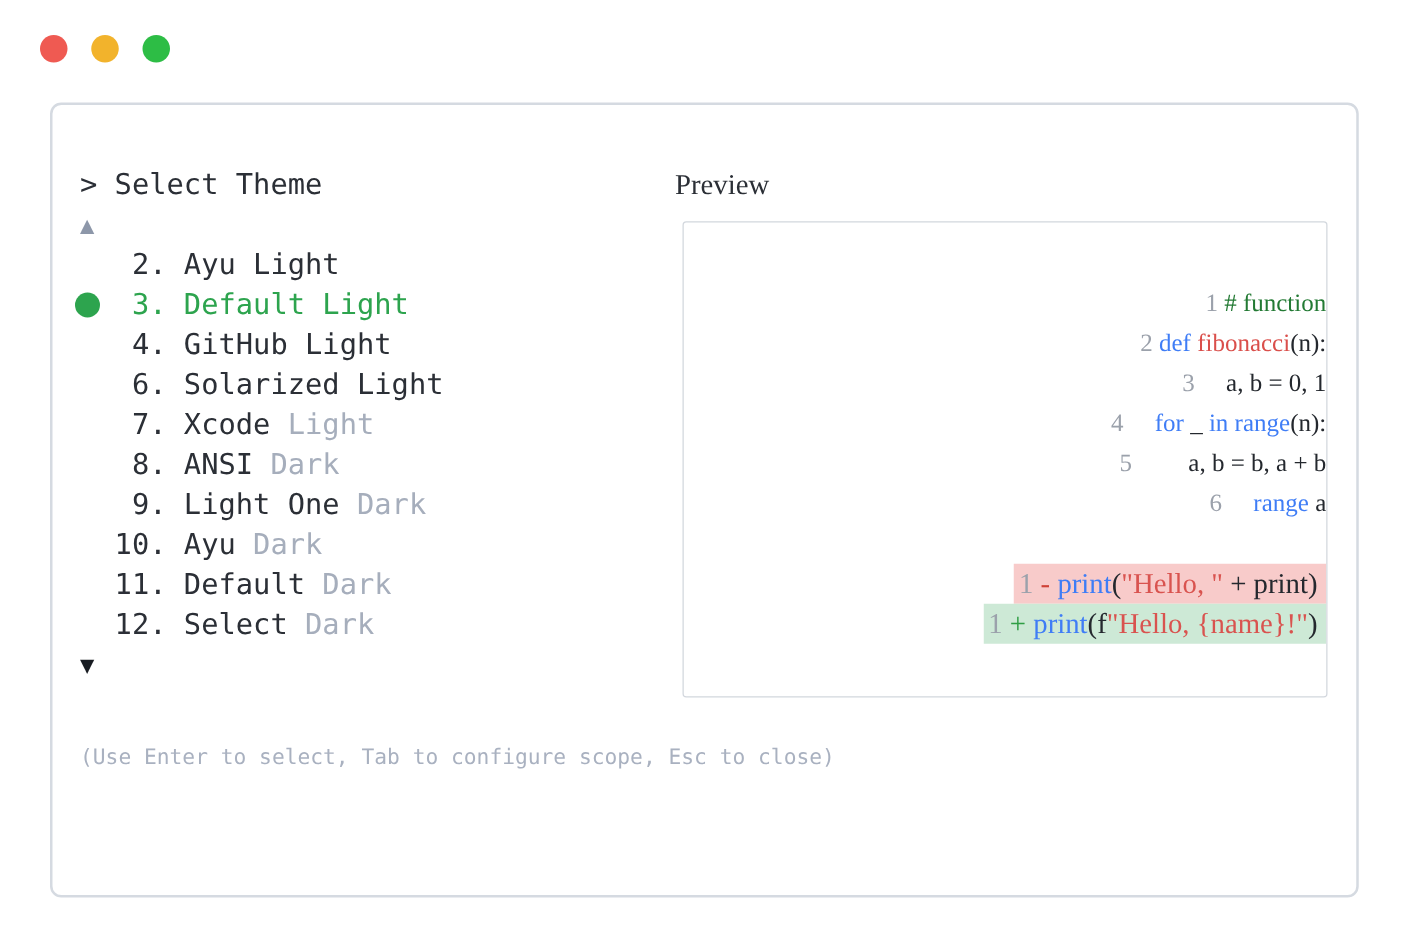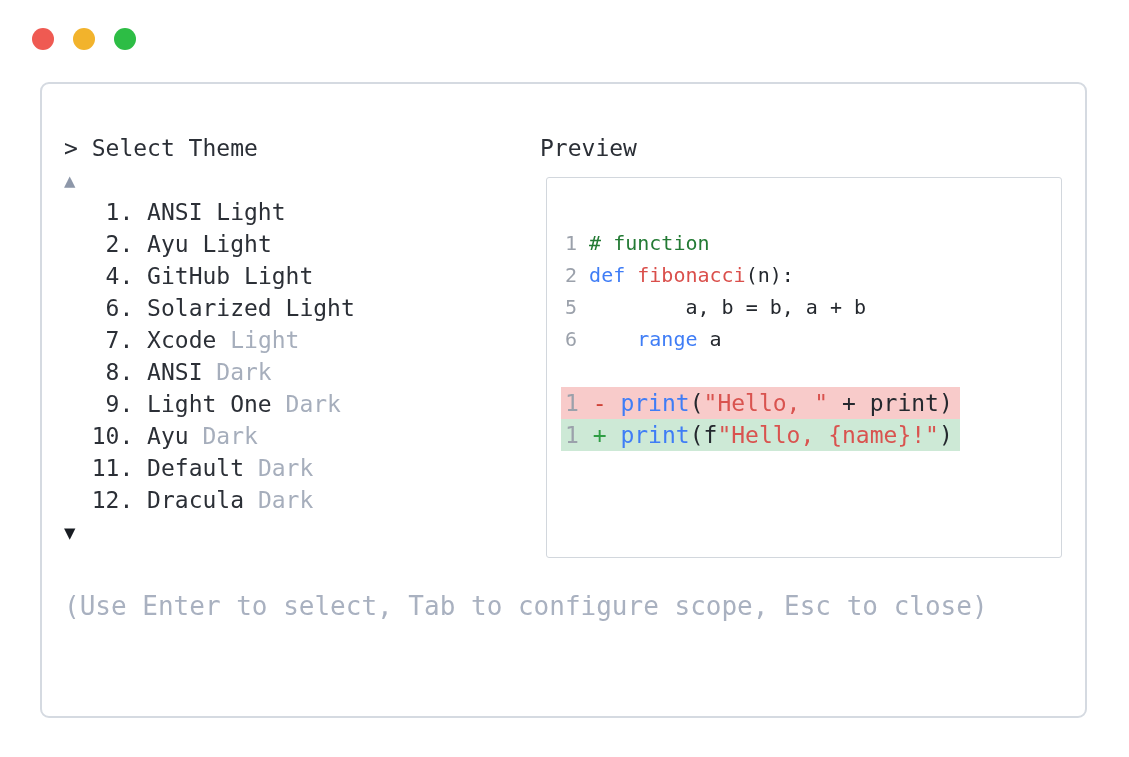--- a/index.html
+++ b/index.html
@@ -10,88 +10,90 @@
   .traffic{position:absolute;left:32px;top:28px;display:flex;gap:19px;}
   .light{width:22px;height:22px;border-radius:50%;}
 
   
   .panel{position:absolute;left:40px;top:82px;width:1047px;height:636px;
          box-sizing:border-box;border:2px solid var(--border);border-radius:9px;
          background:#fff;padding:48px 6px 0 22px;}
 
   .cols{display:flex;}
   .col-left{width:476px;flex:none;}
-  .col-right{flex:1;}
+  .col-right{flex:1;font-family:Liberation Serif, serif;}
 
   .row{height:32px;line-height:32px;font-size:23px;color:var(--text);
        white-space:pre;position:relative;}
   .arrow-up{color:var(--scroll_up_arrow);font-size:19px;}
   .arrow-down{color:var(--scroll_down_arrow);font-size:19px;}
 
   .item .v-muted{color:var(--muted);}
   .item.selected span{color:var(--accent_green);}
   .dot{position:absolute;left:-4px;top:6px;width:20px;height:20px;
        border-radius:50%;background:var(--accent_green);}
 
   .preview-label{height:32px;line-height:32px;font-size:23px;color:var(--text);}
   .preview-box{margin-top:13px;margin-left:6px;width:516px;height:381px;
                box-sizing:border-box;border:1.5px solid var(--preview_border);
-               border-radius:3px;background:#fff;padding:49px 0 0 18px;overflow:hidden;}
+               border-radius:3px;background:#fff;padding:49px 0 0 18px;overflow:hidden;text-align:right;}
 
   .cl{height:32px;line-height:32px;font-size:20px;white-space:pre;color:var(--code_text);}
   .cl .ln{color:var(--line_number);}
   .tk-pln{color:var(--code_text);}
   .tk-kw{color:var(--keyword_blue);}
   .tk-fn{color:var(--function_red);}
   .tk-str{color:var(--string_red);}
   .tk-com{color:var(--comment_green);}
   .cl.del,.cl.add{font-size:23px;}
   .hl{display:inline-block;height:32px;padding:0 7px 0 4px;margin-left:-4px;}
   .del .hl{background:var(--diff_del_bg);}
   .add .hl{background:var(--diff_add_bg);}
   .del .tk-sign{color:var(--diff_del_sign);}
   .add .tk-sign{color:var(--diff_add_sign);}
 
-  .hint{margin-top:32px;height:32px;line-height:32px;font-size:26px;
+  .hint{margin-top:32px;height:32px;line-height:32px;font-size:17px;
         color:var(--hint);white-space:pre;}
 </style>
 </head>
 <body>
 
 <div class="traffic">
     <div class="light" style="background: rgb(239, 90, 82);"></div>
     <div class="light" style="background: rgb(242, 179, 44);"></div>
     <div class="light" style="background: rgb(45, 189, 69);"></div>
   </div>
 
 <div class="panel">
   <div class="cols">
     <div class="col-left">
       <div class="row">&gt; Select Theme</div>
       <div class="row arrow-up">▲</div>
       <div>
-          <div class="row item"><span class="n">   1. </span><span class="nm">ANSI</span><span class="v"> Light</span></div>
           <div class="row item"><span class="n">   2. </span><span class="nm">Ayu</span><span class="v"> Light</span></div>
+          <div class="row item selected"><span class="dot"></span><span class="n">   3. </span><span class="nm">Default</span><span class="v"> Light</span></div>
           <div class="row item"><span class="n">   4. </span><span class="nm">GitHub</span><span class="v"> Light</span></div>
           <div class="row item"><span class="n">   6. </span><span class="nm">Solarized</span><span class="v"> Light</span></div>
           <div class="row item"><span class="n">   7. </span><span class="nm">Xcode</span><span class="v-muted"> Light</span></div>
           <div class="row item"><span class="n">   8. </span><span class="nm">ANSI</span><span class="v-muted"> Dark</span></div>
           <div class="row item"><span class="n">   9. </span><span class="nm">Light One</span><span class="v-muted"> Dark</span></div>
           <div class="row item"><span class="n">  10. </span><span class="nm">Ayu</span><span class="v-muted"> Dark</span></div>
           <div class="row item"><span class="n">  11. </span><span class="nm">Default</span><span class="v-muted"> Dark</span></div>
-          <div class="row item"><span class="n">  12. </span><span class="nm">Dracula</span><span class="v-muted"> Dark</span></div>
+          <div class="row item"><span class="n">  12. </span><span class="nm">Select</span><span class="v-muted"> Dark</span></div>
         </div>
       <div class="row arrow-down">▼</div>
     </div>
     <div class="col-right">
       <div class="preview-label">Preview</div>
       <div class="preview-box">
         <div>
             <div class="cl code"><span class="ln">1 </span><span class="tk-com"># function</span></div>
             <div class="cl code"><span class="ln">2 </span><span class="tk-kw">def</span><span class="tk-pln"> </span><span class="tk-fn">fibonacci</span><span class="tk-pln">(n):</span></div>
+            <div class="cl code"><span class="ln">3 </span><span class="tk-pln">    a, b = 0, 1</span></div>
+            <div class="cl code"><span class="ln">4 </span><span class="tk-pln">    </span><span class="tk-kw">for</span><span class="tk-pln"> _ </span><span class="tk-kw">in</span><span class="tk-pln"> </span><span class="tk-kw">range</span><span class="tk-pln">(n):</span></div>
             <div class="cl code"><span class="ln">5 </span><span class="tk-pln">        a, b = b, a + b</span></div>
             <div class="cl code"><span class="ln">6 </span><span class="tk-pln">    </span><span class="tk-kw">range</span><span class="tk-pln"> a</span></div>
             <div class="cl blank"></div>
             <div class="cl del"><span class="hl"><span class="ln">1 </span><span class="tk-sign">-</span><span class="tk-pln"> </span><span class="tk-kw">print</span><span class="tk-pln">(</span><span class="tk-str">"Hello, "</span><span class="tk-pln"> + print)</span></span></div>
             <div class="cl add"><span class="hl"><span class="ln">1 </span><span class="tk-sign">+</span><span class="tk-pln"> </span><span class="tk-kw">print</span><span class="tk-pln">(f</span><span class="tk-str">"Hello, {name}!"</span><span class="tk-pln">)</span></span></div>
           </div>
       </div>
     </div>
   </div>
   <div class="hint">(Use Enter to select, Tab to configure scope, Esc to close)</div>

